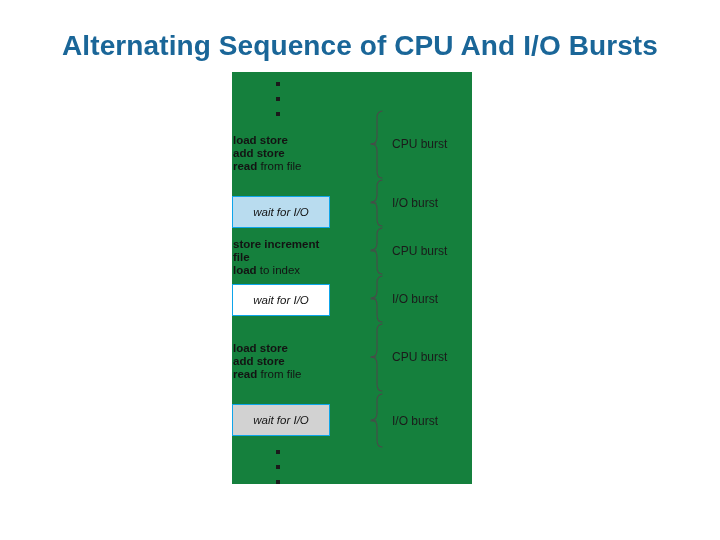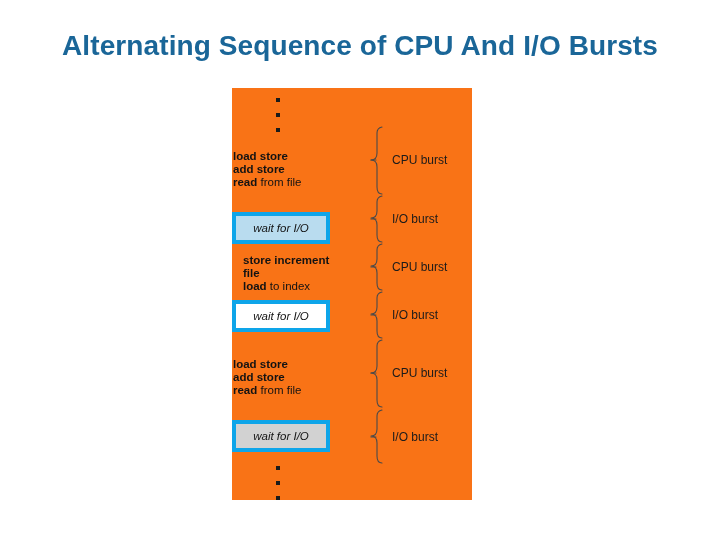--- a/index.html
+++ b/index.html
@@ -26,24 +26,24 @@
     font-weight: bold;
     color: #1a6698;
     letter-spacing: 0.1px;
     white-space: nowrap;
   }
 
   
   #figure {
     position: absolute;
     left: 232px;
-    top: 88px;
+    top: 72px;
     width: 240px;
     height: 412px;
-    background: #f97316;
+    background: #15803d;
   }
 
   
   .ellipsis {
     position: absolute;
     left: 44px;
     width: 10px;
   }
   .ellipsis .dot {
     width: 4px;
@@ -62,30 +62,30 @@
     font-size: 11.5px;
     line-height: 13.2px;
     color: #131313;
     white-space: nowrap;
   }
   .code-block .line { display: block; }
   .code-block b { font-weight: bold; }
   .code-block .reg { font-weight: normal; }
 
   #code-1 { top: 62px; }
-  #code-2 { top: 166px; margin-left: 10px; }
+  #code-2 { top: 166px; }
   #code-3 { top: 270px; }
 
   
   .io-box {
     position: absolute;
     left: 0px;
     width: 98px;
     height: 32px;
-    border: 4px solid #0ea5e9;
+    border: 1px solid #0ea5e9;
     box-sizing: border-box;
     display: flex;
     align-items: center;
     justify-content: center;
     font-size: 11.5px;
     font-style: italic;
     color: #131313;
   }
   #io-box-1 { top: 124px; background: #b9dcef; }
   #io-box-2 { top: 212px; background: #ffffff; }

